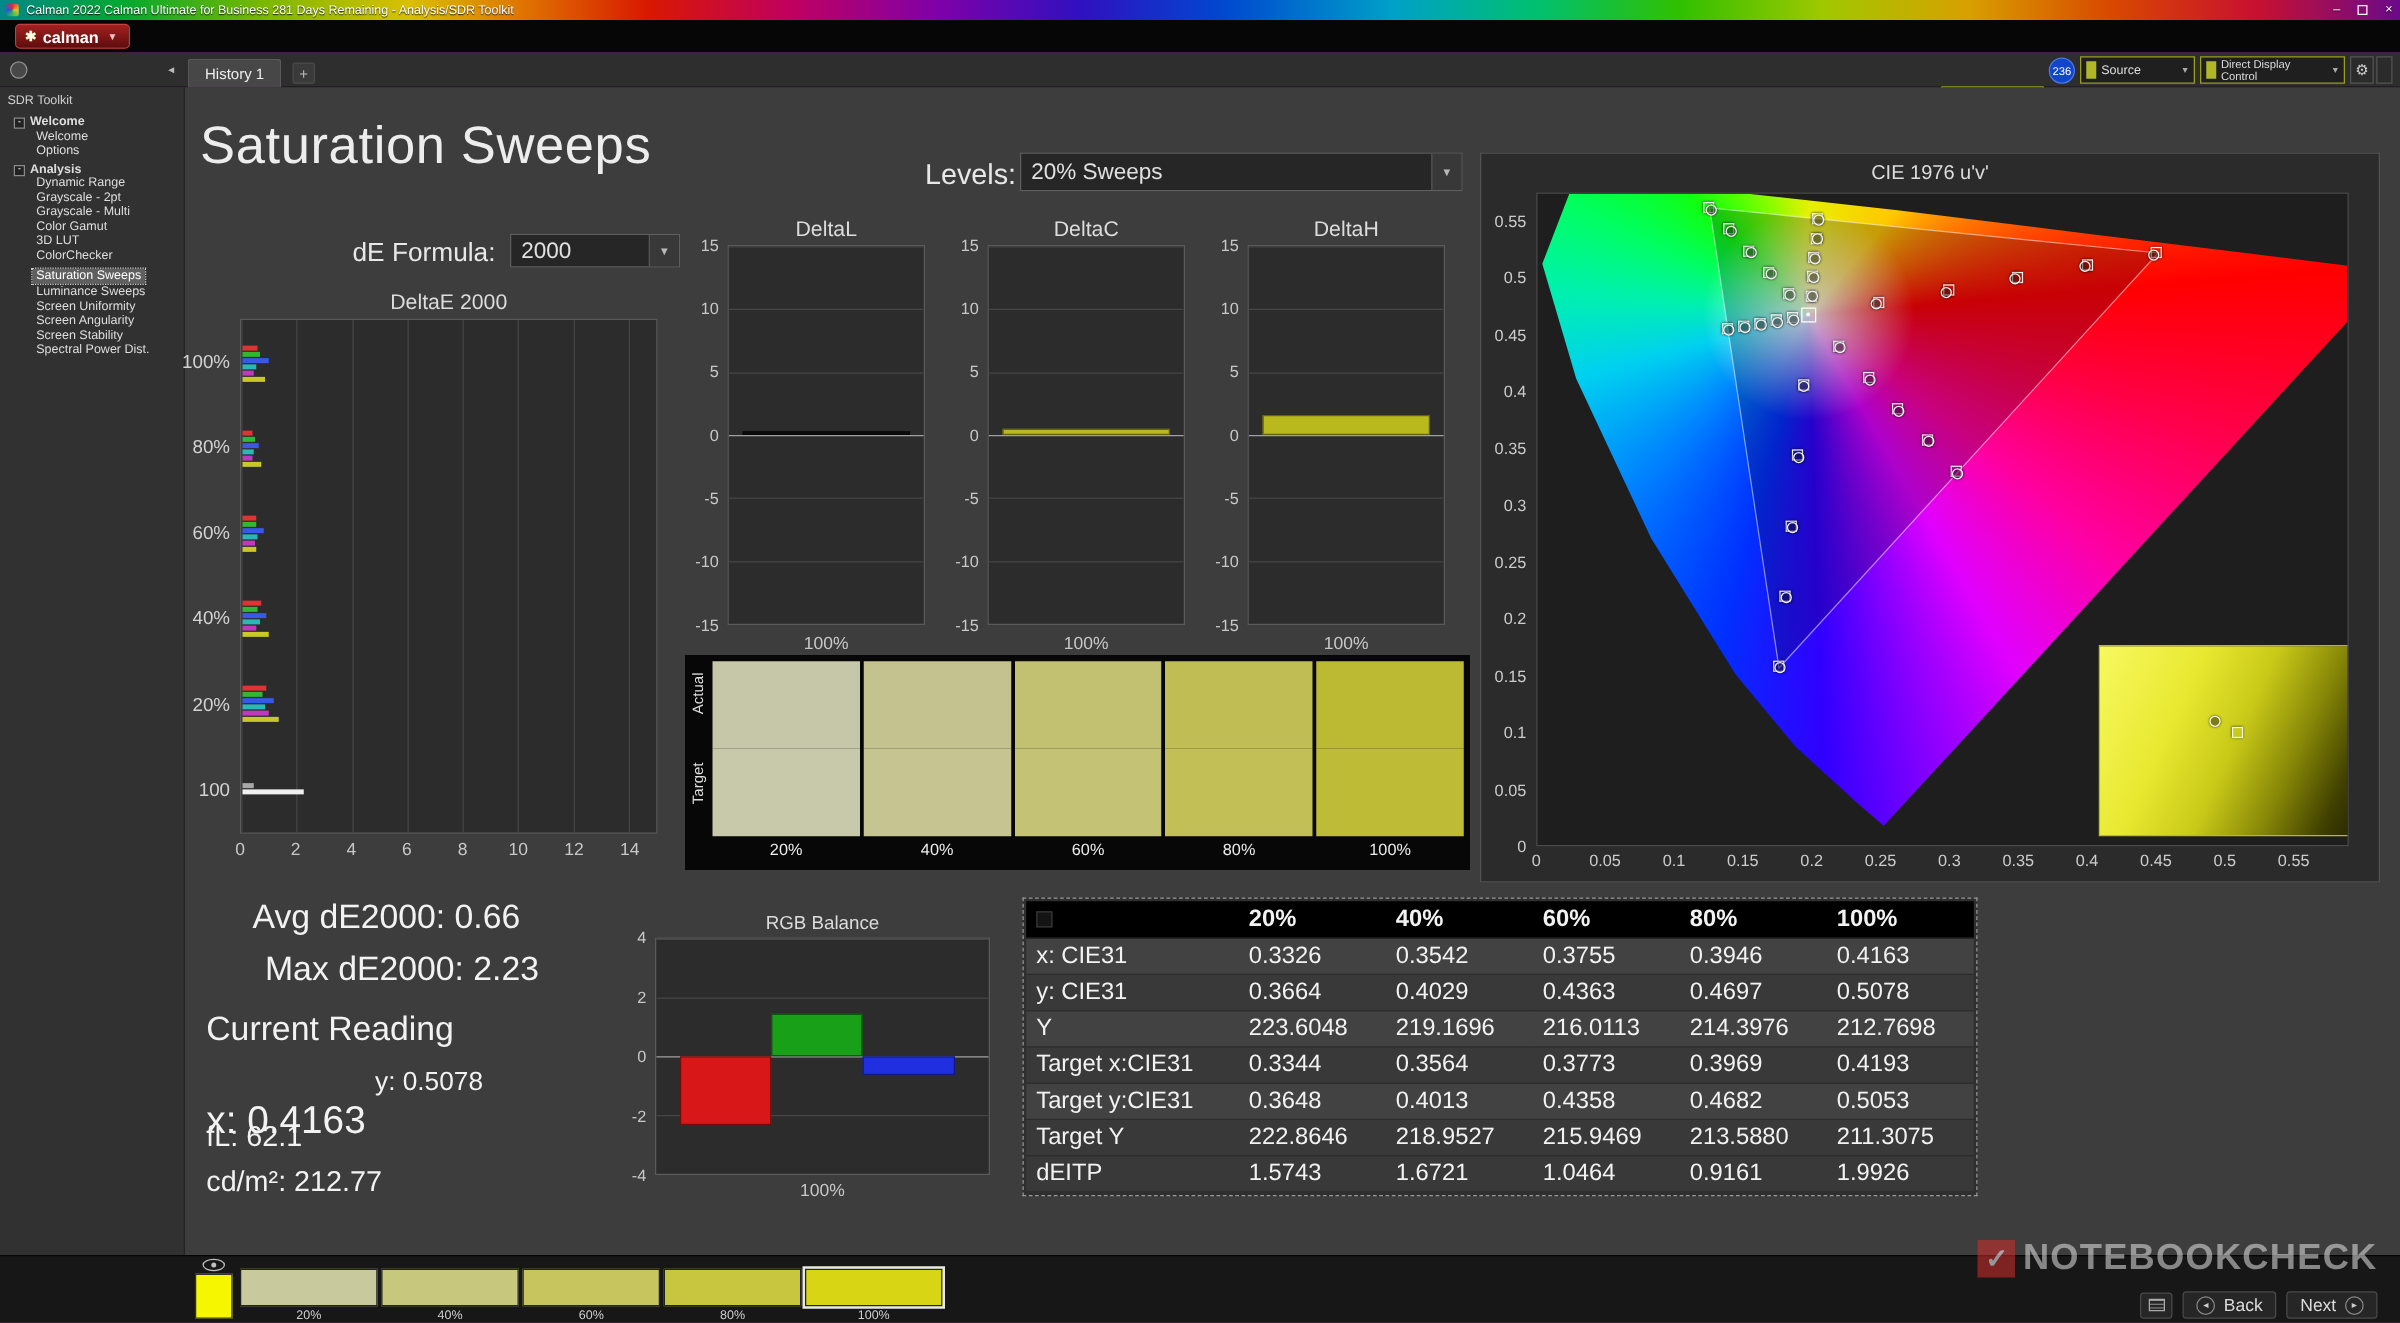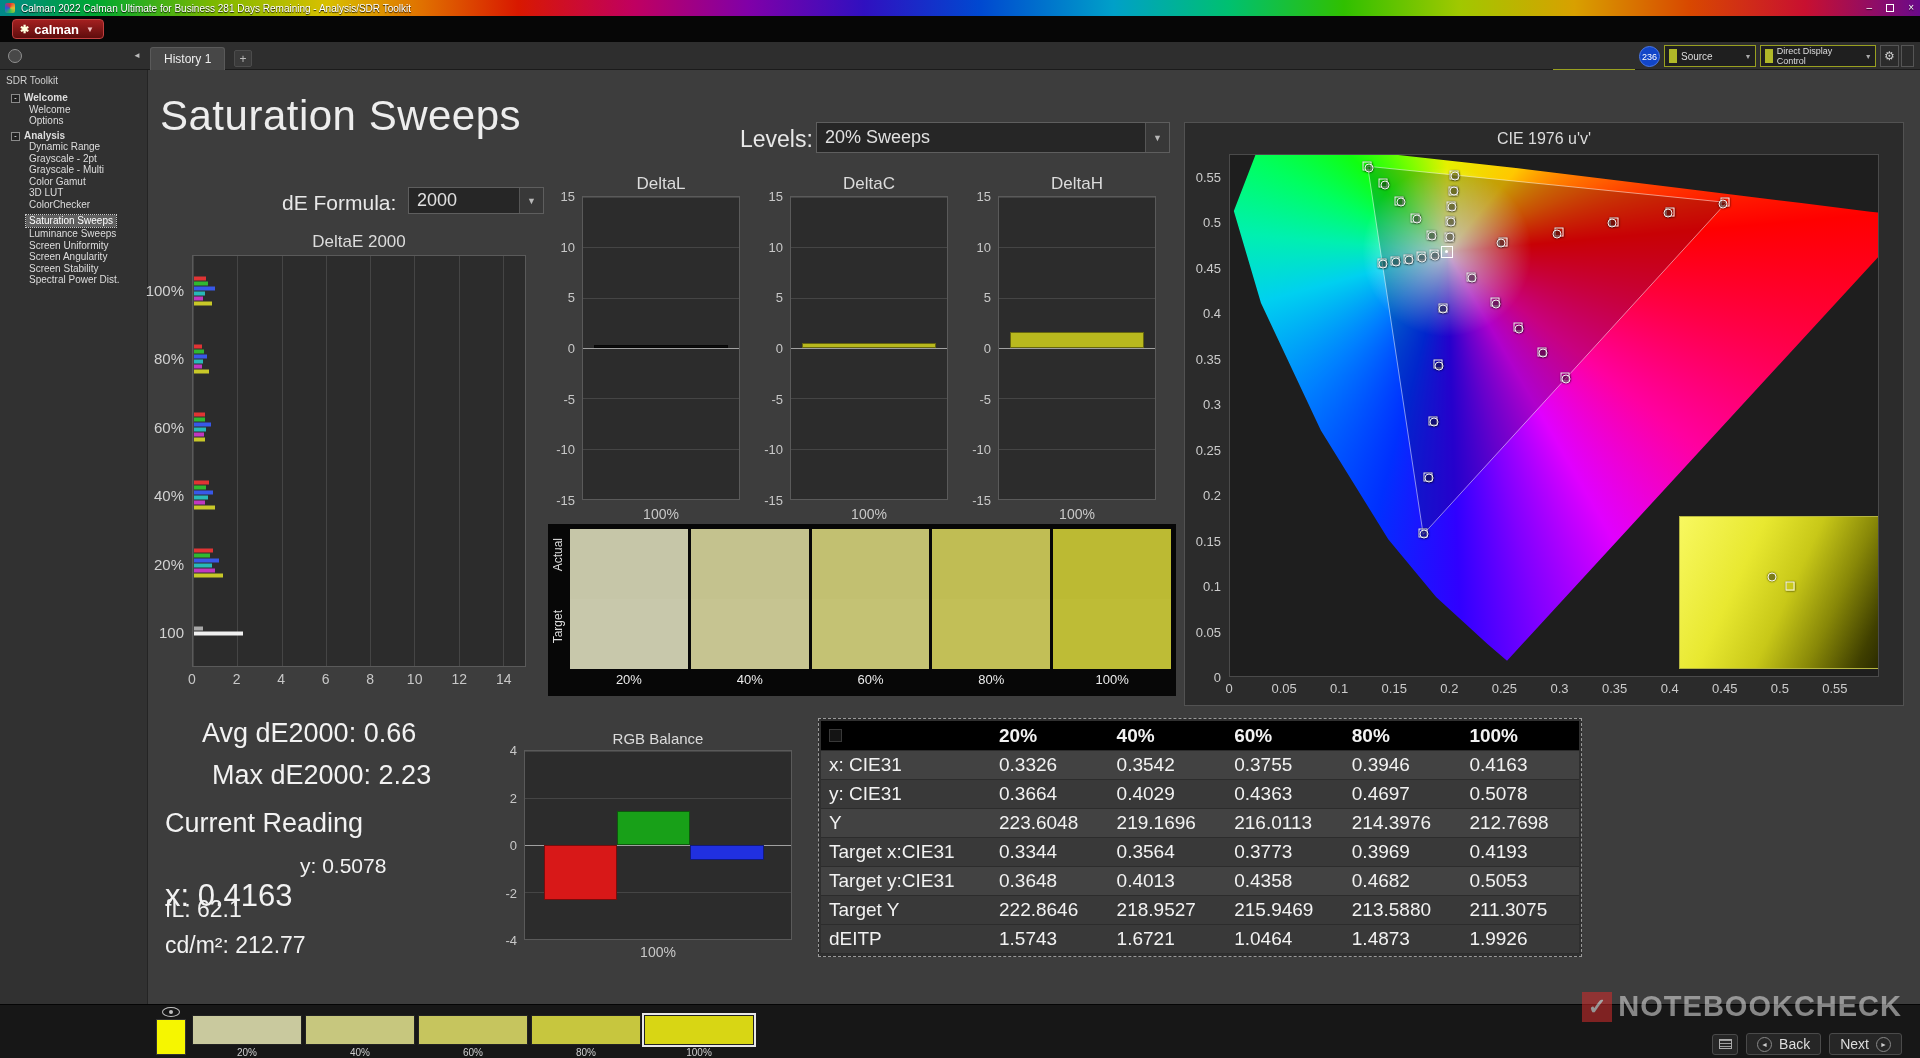--- a/index.html
+++ b/index.html
@@ -627,21 +627,21 @@
             <div class="tcell">218.9527</div>
             <div class="tcell">215.9469</div>
             <div class="tcell">213.5880</div>
             <div class="tcell">211.3075</div>
           </div>
           <div class="trow even">
             <div class="tcell label-col">dEITP</div>
             <div class="tcell">1.5743</div>
             <div class="tcell">1.6721</div>
             <div class="tcell">1.0464</div>
-            <div class="tcell">1.4873</div>
+            <div class="tcell">0.9161</div>
             <div class="tcell">1.9926</div>
           </div>
         </div>
     </div>
   </div>
 
   <div id="bottombar">
     <div id="eye">
         <div class="pupil"></div>
       </div>

